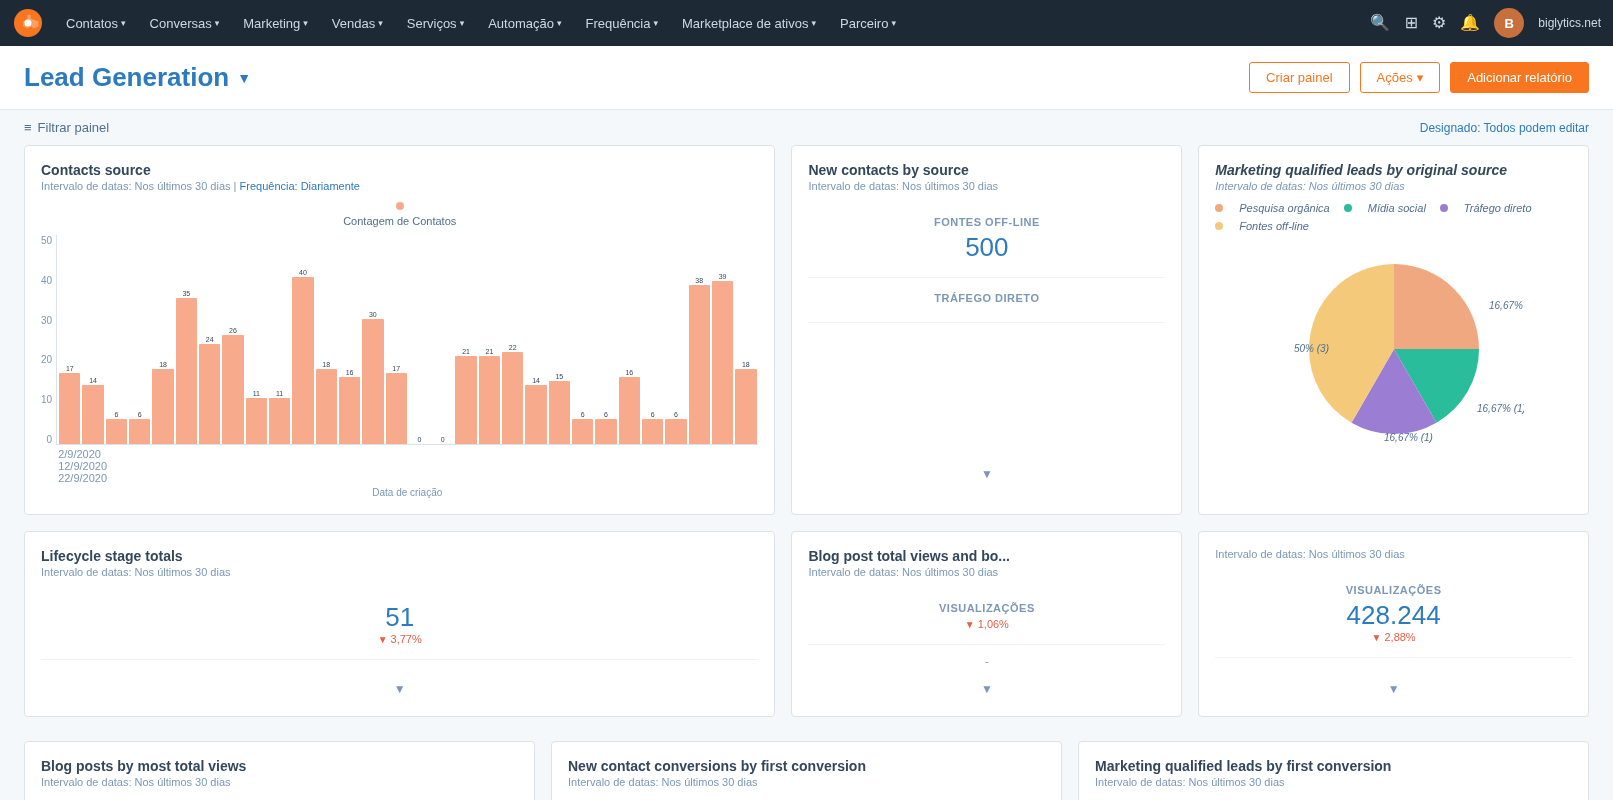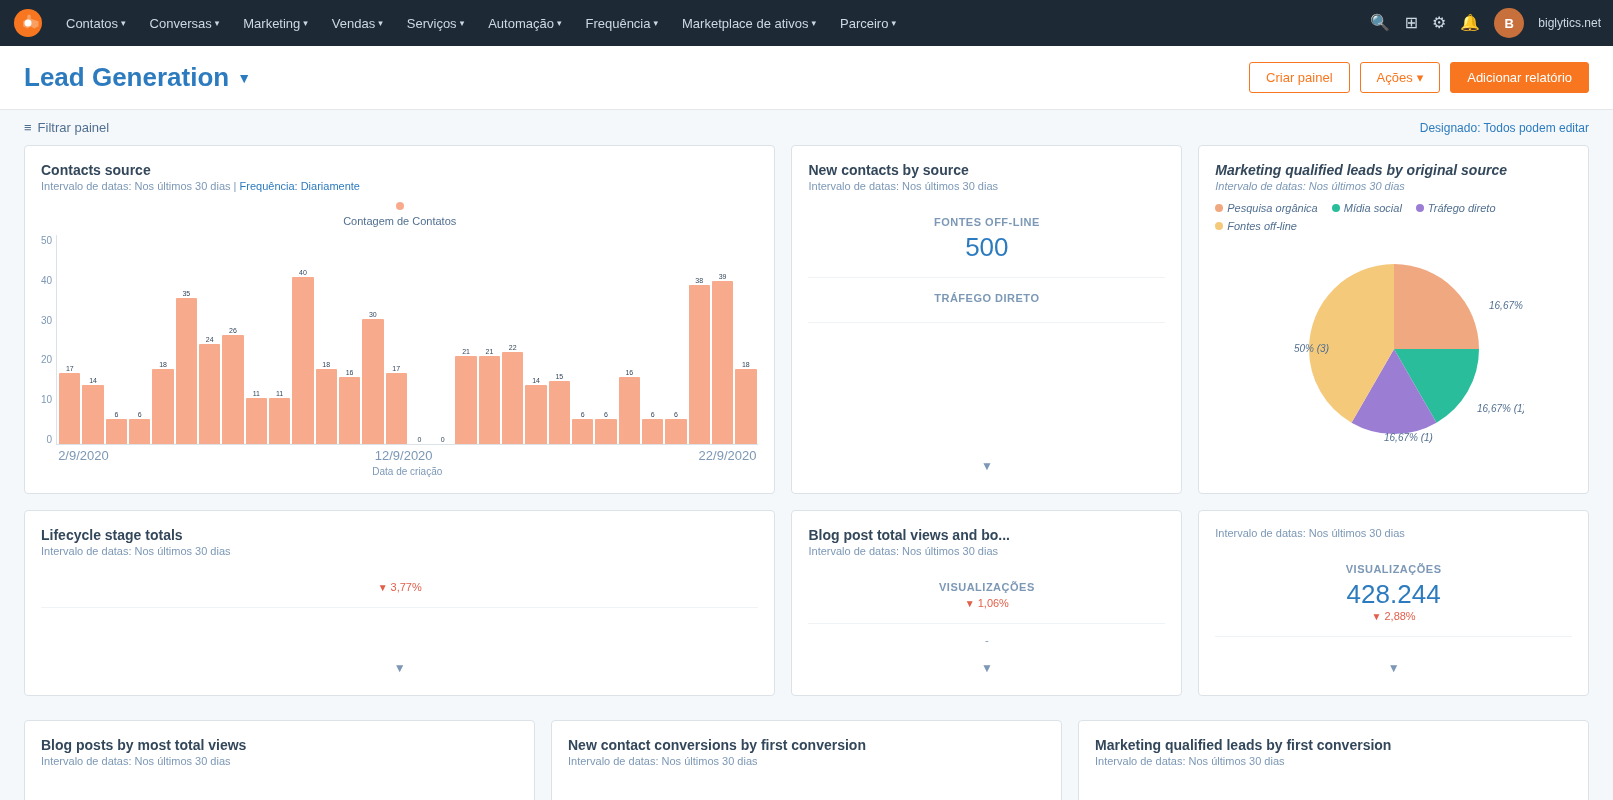--- a/index.html
+++ b/index.html
@@ -165,21 +165,21 @@
     }
 
     
     .pie-card {
       grid-column: 3; grid-row: 1; font-style: italic;
     }
     .pie-legend {
       display: flex; flex-wrap: wrap; gap: 6px 14px; margin-bottom: 12px;
     }
     .pie-legend-item {
-      display: flex; align-items: center; gap: 4px; font-size: 11px; color: #516f90;
+      display: flex; align-items: center; gap: 16px; font-size: 11px; color: #516f90;
     }
     .pie-legend-dot { width: 8px; height: 8px; border-radius: 50%; }
     .pie-wrap {
       display: flex; justify-content: center; align-items: center;
     }
 
     
     .bottom-card {
       background: white;
       border: 1px solid #dce3e8;
@@ -424,21 +424,21 @@
             </div>
             <div style="display: flex; flex-direction: column; align-items: center; flex: 1 1 0%; height: 100%; justify-content: flex-end;">
               <div style="font-size: 7px; color: rgb(51, 71, 91); text-align: center; line-height: 1; margin-bottom: 1px;">39</div>
               <div style="width: 100%; background: rgb(248, 170, 140); border-radius: 1px 1px 0px 0px; height: 78%;"></div>
             </div>
             <div style="display: flex; flex-direction: column; align-items: center; flex: 1 1 0%; height: 100%; justify-content: flex-end;">
               <div style="font-size: 7px; color: rgb(51, 71, 91); text-align: center; line-height: 1; margin-bottom: 1px;">18</div>
               <div style="width: 100%; background: rgb(248, 170, 140); border-radius: 1px 1px 0px 0px; height: 36%;"></div>
             </div>
           </div>
-        <div style="display:flex;justify-content:space-between;font-size:13px;color:#7c98b6;padding:3px 2px;">
+        <div style="display:flex;justify-content:space-between;font-size:11px;color:#7c98b6;padding:3px 2px;flex-direction:column;">
           <span>2/9/2020</span>
           <span>12/9/2020</span>
           <span>22/9/2020</span>
         </div>
         <div style="text-align:center;font-size:10px;color:#7c98b6;">Data de criação</div>
       </div>
     </div>
   </div>
 
   <div class="card source-card">
@@ -457,20 +457,21 @@
     <div class="scroll-indicator">
       <span class="scroll-arrow">▼</span>
     </div>
   </div>
 
   <div class="card source-card">
     <div class="card-title">Lifecycle stage totals</div>
     <div class="card-subtitle">Intervalo de datas: Nos últimos 30 dias</div>
     <div class="source-scroll">
       <div class="source-item">
+        <div class="source-value" style="color:#2d7bbf;">51</div>
         <div class="source-change">
           <span class="arrow-down">▼</span>
           <span style="color:#e25f49;">3,77%</span>
         </div>
       </div>
     </div>
     <div class="scroll-indicator">
       <span class="scroll-arrow">▼</span>
     </div>
   </div>

